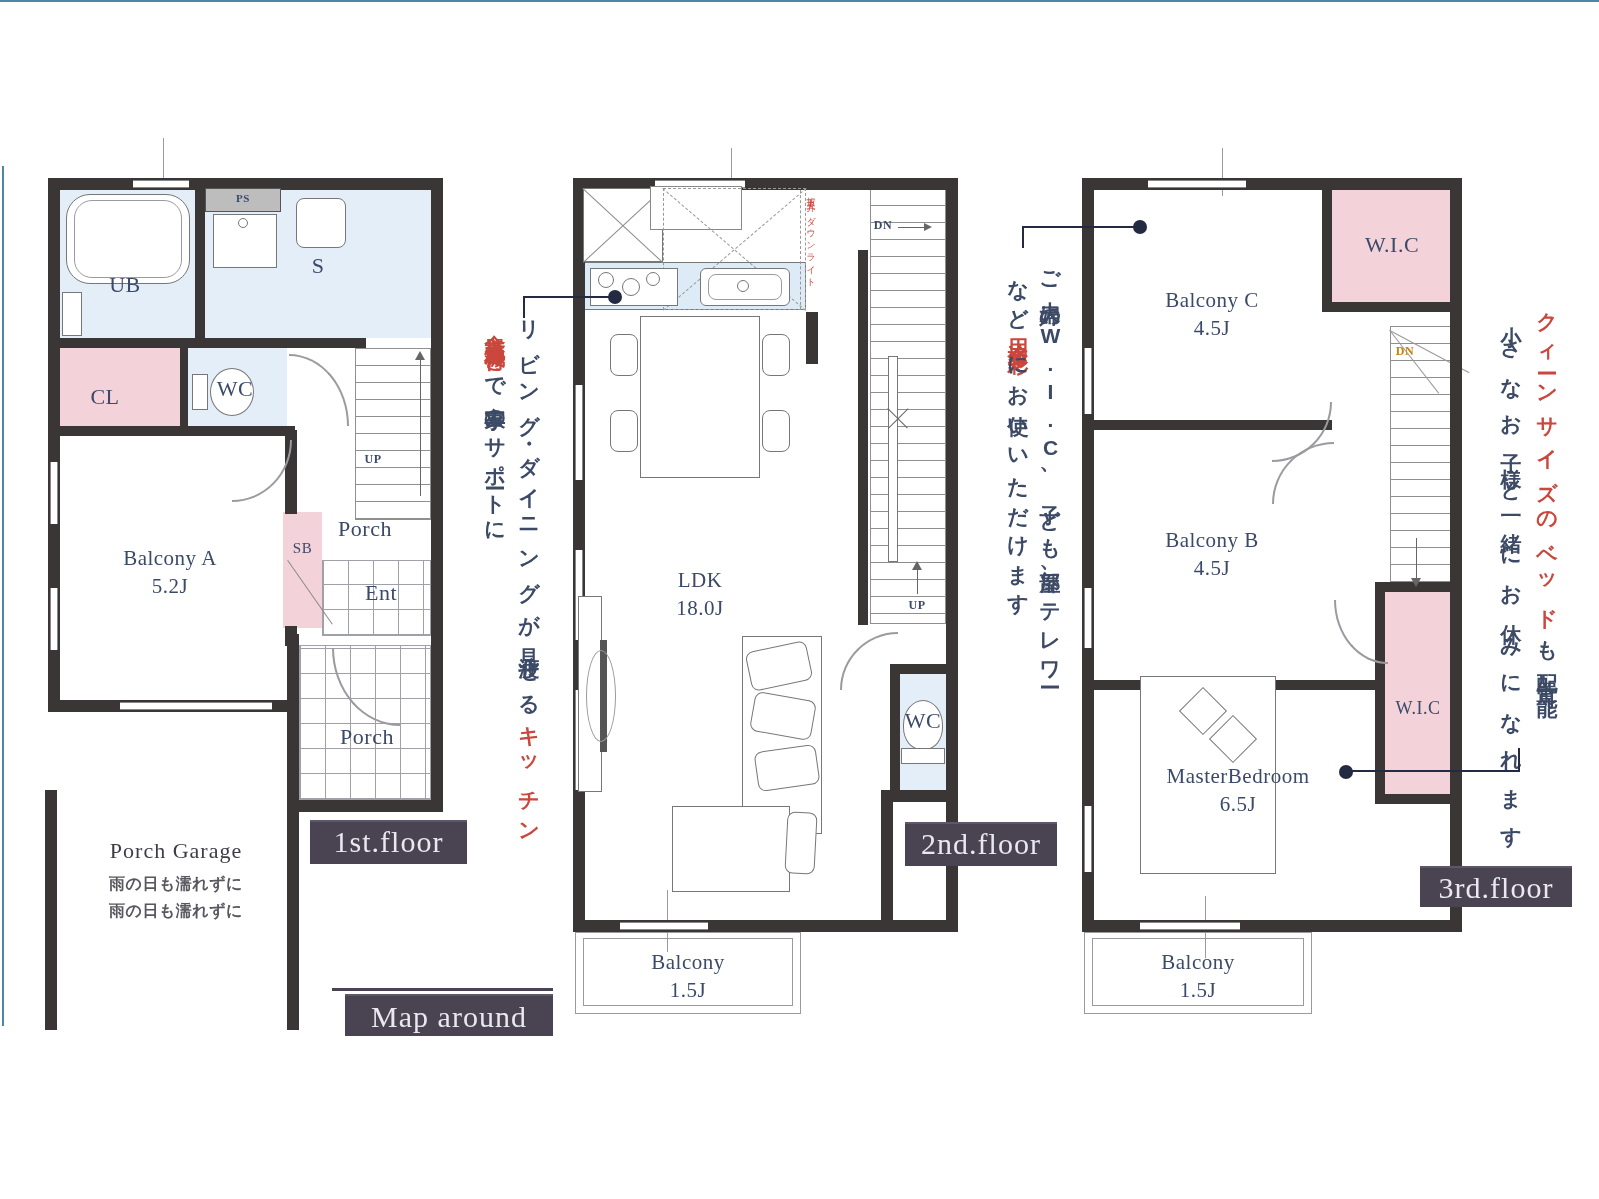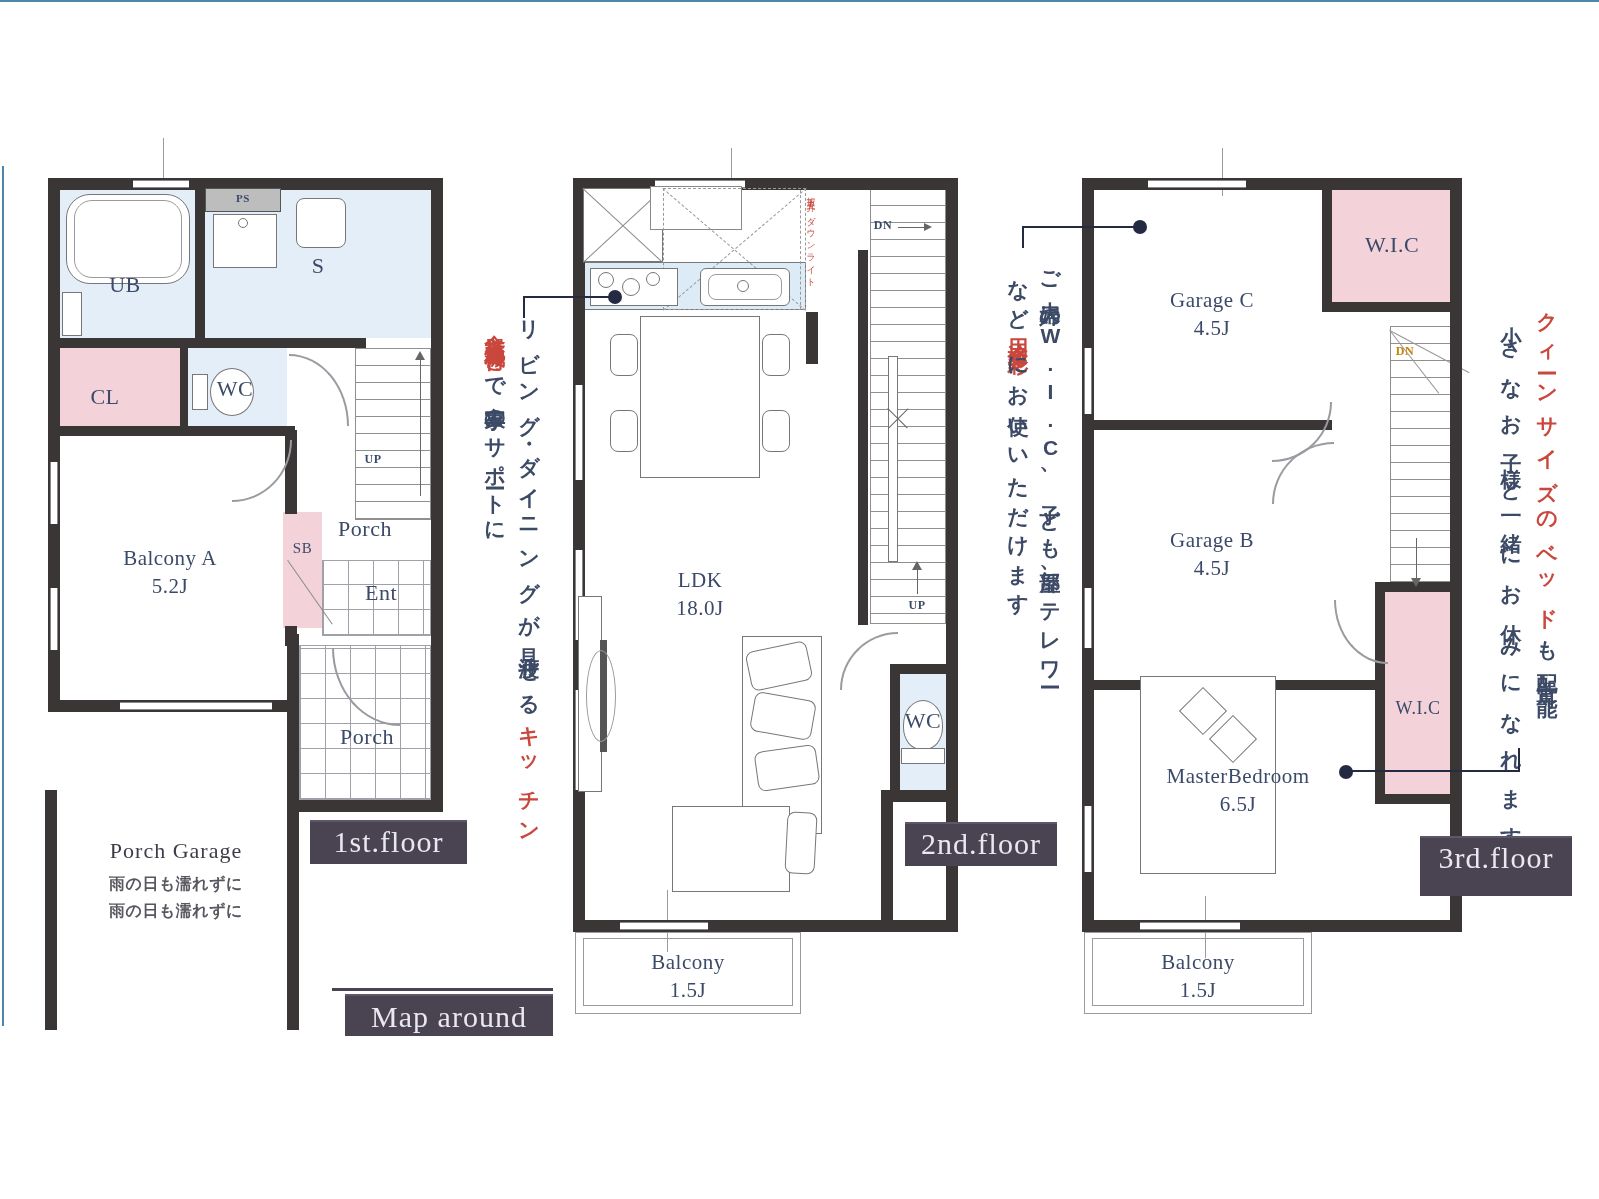--- a/index.html
+++ b/index.html
@@ -260,40 +260,40 @@
   <i class="lead" style="left:1022px;top:226px;width:113px;height:2px"></i>
   <i class="lead" style="left:1022px;top:226px;width:2px;height:22px"></i>
   <i class="dot" style="left:1339px;top:765px"></i>
   <i class="lead" style="left:1346px;top:770px;width:174px;height:2px"></i>
   <i class="lead" style="left:1518px;top:748px;width:2px;height:24px"></i>
 
   <i class="thin" style="left:1084px;top:932px;width:228px;height:82px;border-width:1.5px"></i>
   <i class="thin" style="left:1092px;top:938px;width:212px;height:68px"></i>
 
   <div class="lbl rl" style="left:1137px;top:286px;width:150px">
-    <span>Garage C</span><br>
+    <span>Balcony C</span><br>
     <span>4.5J</span>
   </div>
   <div class="lbl one" style="left:1356px;top:232px;width:72px">W.I.C</div>
   <div class="lbl sm" style="left:1390px;top:344px;width:30px;color:#c8820a">DN</div>
   <div class="lbl rl" style="left:1137px;top:526px;width:150px">
-    <span>Garage B</span><br>
+    <span>Balcony B</span><br>
     <span>4.5J</span>
   </div>
   <div class="lbl rl" style="left:1148px;top:762px;width:180px">
     <span>MasterBedroom</span><br>
     <span>6.5J</span>
   </div>
   <div class="lbl" style="left:1388px;top:698px;width:60px;font-size:18px">W.I.C</div>
   <div class="lbl rl" style="left:1128px;top:948px;width:140px">
     <span>Balcony</span><br>
     <span>1.5J</span>
   </div>
 
-  <div class="badge" style="left:1420px;top:836px;width:152px;height:60px;line-height:44px">3rd.floor</div>
+  <div class="badge" style="left:1420px;top:866px;width:152px;height:41px;line-height:44px">3rd.floor</div>
 </div>
 
 <div class="vcol" style="left:515px;top:305px;letter-spacing:8px">
   <span class="navy">リビング・ダイニングが見渡せる</span><span class="red">キッチン</span>
 </div>
 <div class="vcol" style="left:481px;top:318px;letter-spacing:3px">
   <span class="red">食器乾燥機付き</span><span class="navy">で家事のサポートに</span>
 </div>
 
 <div class="vcol" style="left:1036px;top:256px;letter-spacing:5px">

